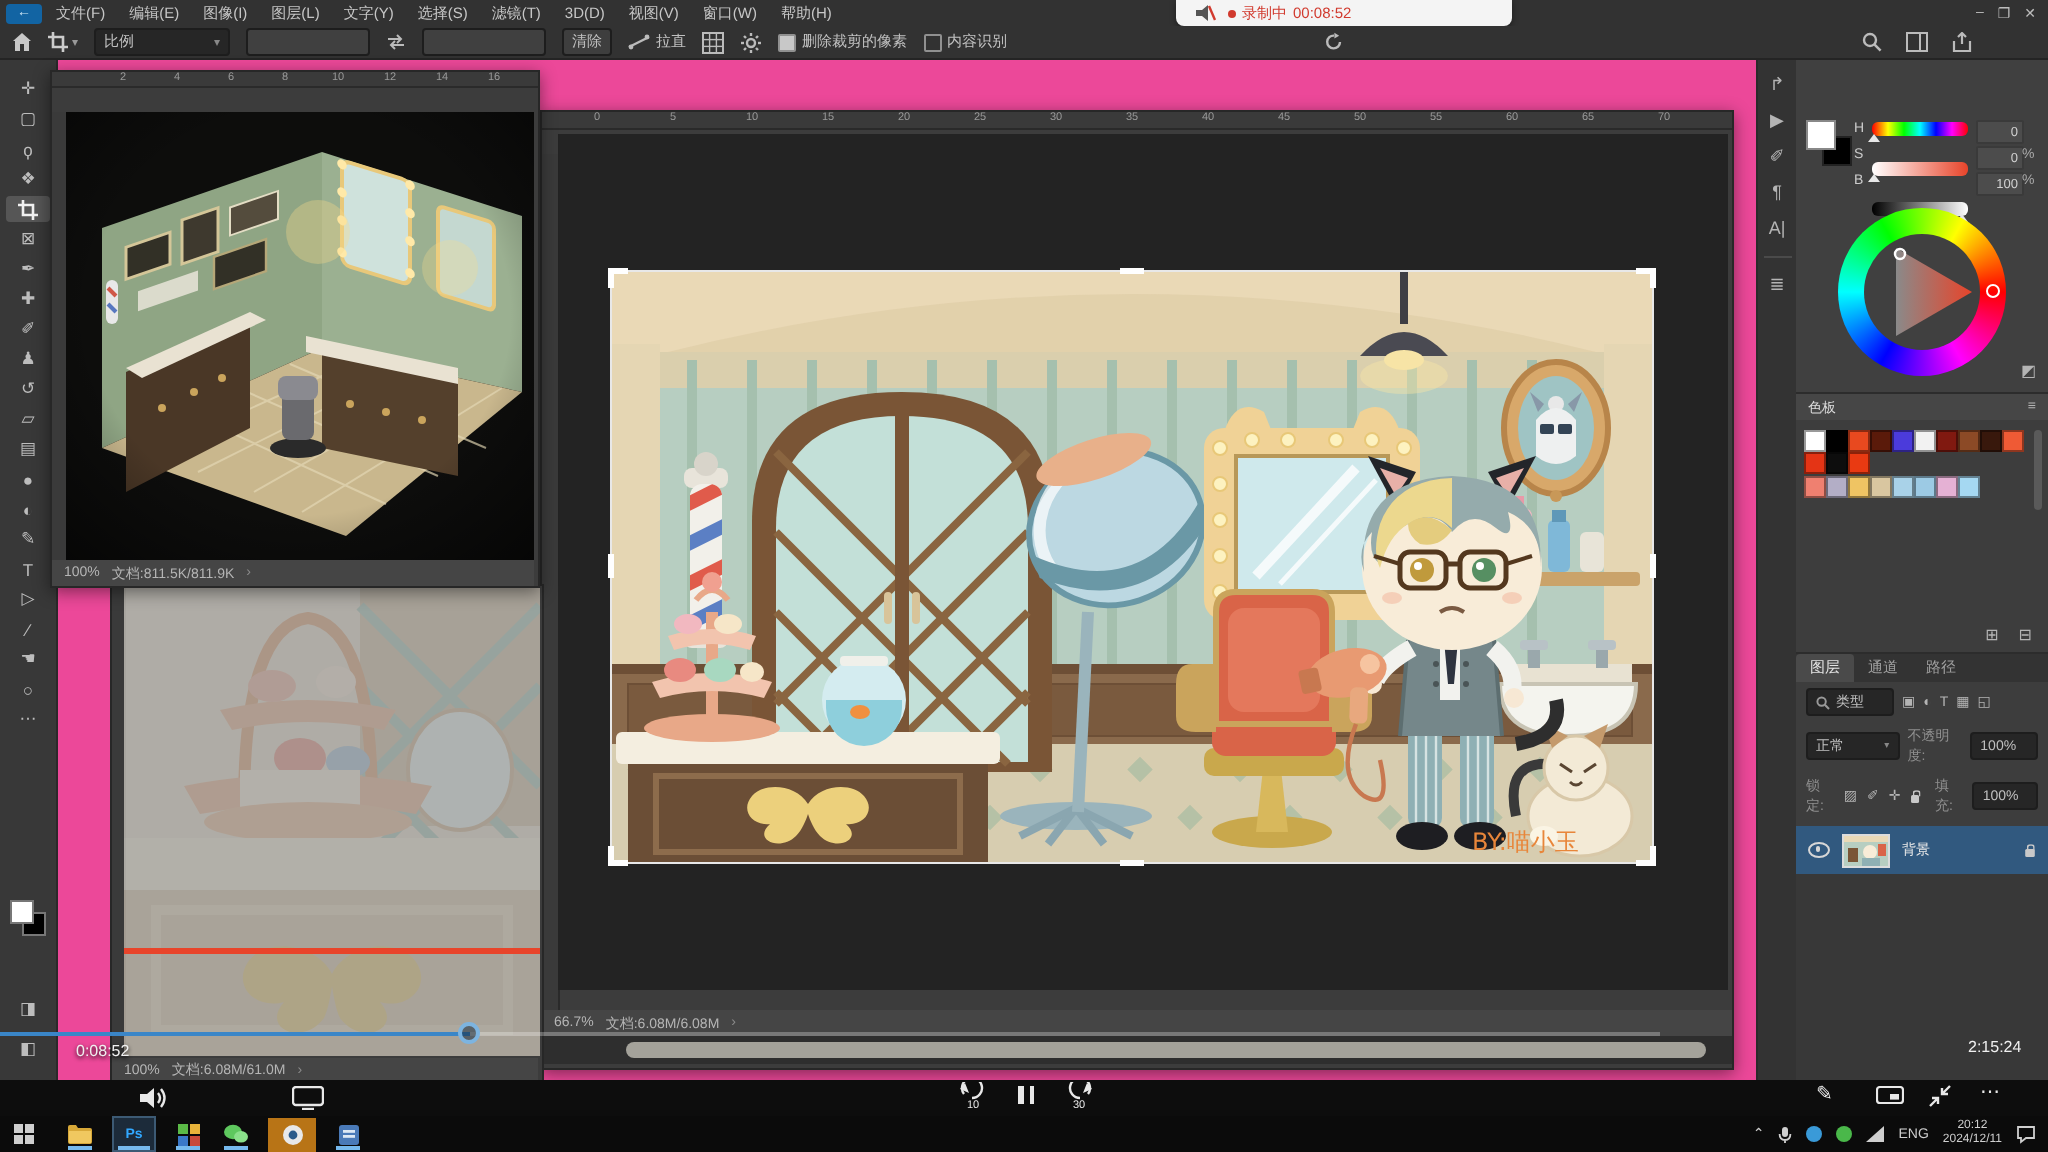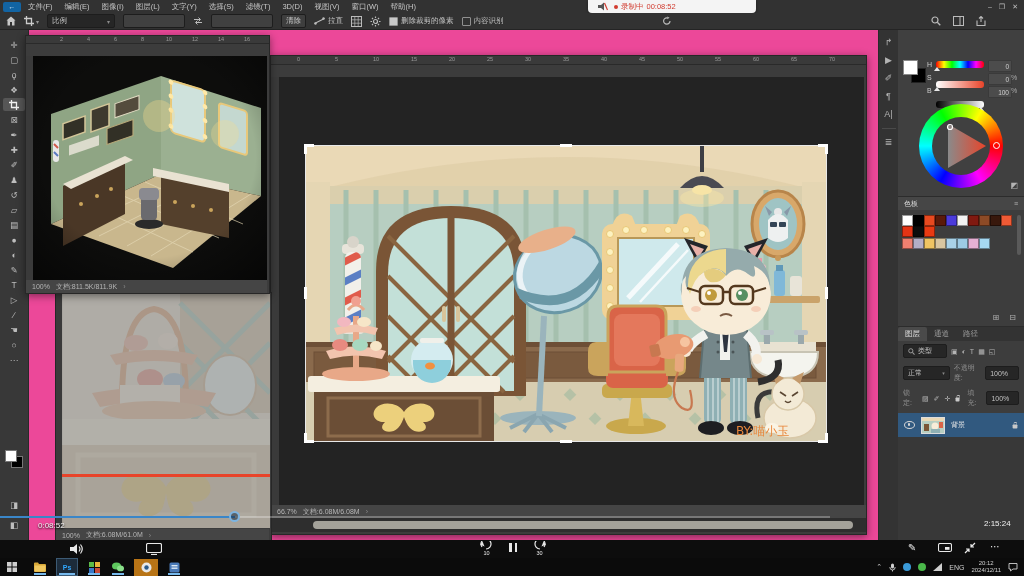--- a/index.html
+++ b/index.html
@@ -204,21 +204,21 @@
         <span style="left:292px">35</span>
       <span style="left:330px">40</span>
         <span style="left:368px">45</span>
       <span style="left:406px">50</span>
         <span style="left:444px">55</span>
       <span style="left:482px">60</span>
         <span style="left:520px">65</span>
       <span style="left:558px">70</span>
     </div>
     <div class="abs" style="left:0;top:21px;width:8px;height:428px;background:#3a3a3a;border-right:1px solid #2a2a2a;"></div>
-    <div class="abs" style="left:8px;top:21px;width:585px;height:428px;background:#232323;overflow:hidden;">
+    <div class="abs" style="left:8px;top:11px;width:585px;height:428px;background:#232323;overflow:hidden;">
 
       <div class="abs" style="left:27px;top:69px;width:520px;height:295px;outline:1px solid #e8e8e8;">
         <svg width="520" height="295" viewBox="0 0 520 295">
 
           <rect width="520" height="295" fill="#b7cec1"></rect>
           <rect width="520" height="40" fill="#ead9b6"></rect>
           <path d="M0,40 L28,40 Q260,-18 492,40 L520,40 L520,58 L0,58 Z" fill="#e0cfa9" opacity="0.85"></path>
           <rect x="0" y="36" width="24" height="184" fill="#e5d6b3"></rect>
           <rect x="496" y="36" width="24" height="184" fill="#e5d6b3"></rect>
           <g stroke="#a5c0ae" stroke-width="5">

